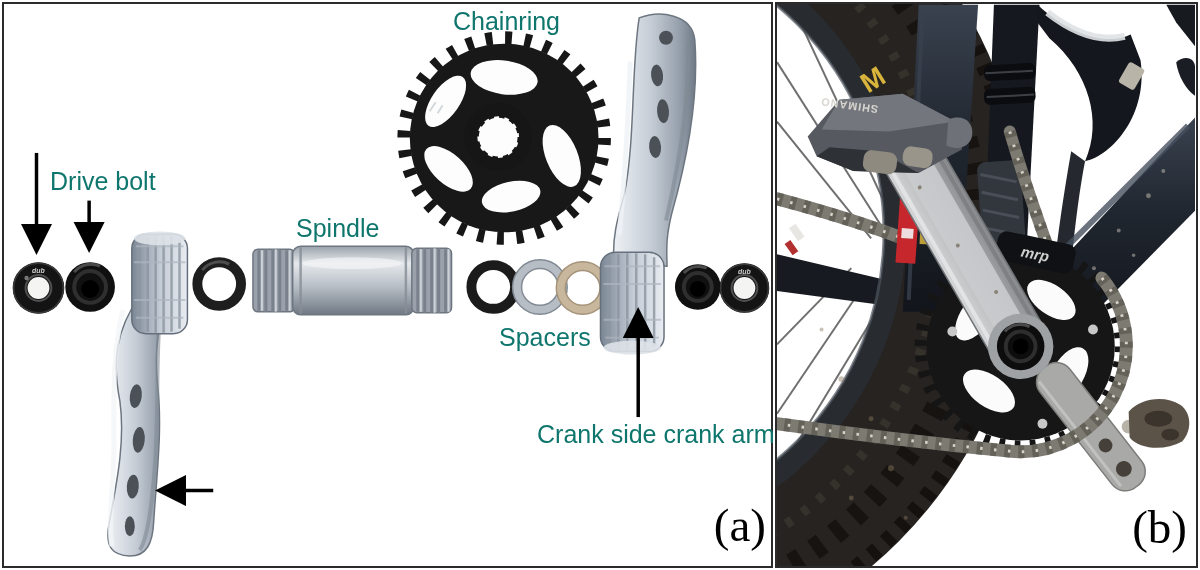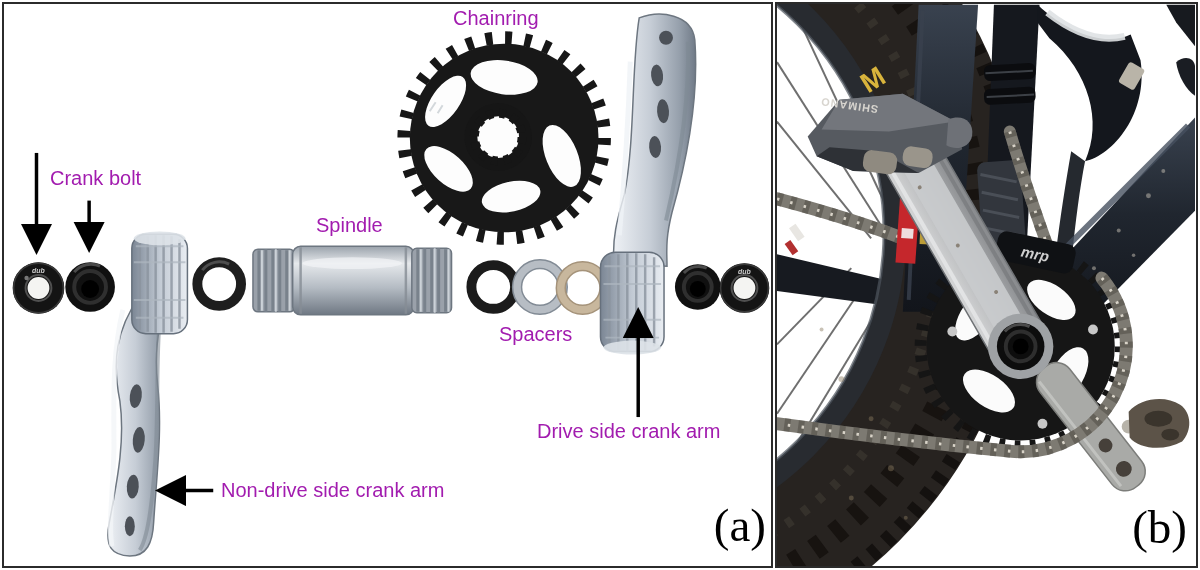--- a/index.html
+++ b/index.html
@@ -2,21 +2,21 @@
 <html><head>
 <meta charset="utf-8">
 <style>
   html,body{margin:0;padding:0;background:#ffffff;}
   #figure{position:relative;width:1200px;height:570px;background:#ffffff;overflow:hidden;
           font-family:"Liberation Sans",sans-serif;}
   .panel{position:absolute;background:#ffffff;border:2px solid #2b2b2b;box-sizing:border-box;}
   #panel-a{left:2px;top:2px;width:771px;height:566px;}
   #panel-b{left:775px;top:2px;width:423px;height:566px;}
   .panel svg{position:absolute;left:0;top:0;width:100%;height:100%;display:block;}
-  .lbl{position:absolute;color:#a21caf;font-size:20px;line-height:1.05;white-space:nowrap;}
+  .lbl{position:absolute;color:#0f766e;font-size:25px;line-height:1.05;white-space:nowrap;}
   .tag{position:absolute;color:#000;font-family:"Liberation Serif",serif;font-size:47px;text-align:right;}
 </style>
 </head>
 <body>
 
 <div id="figure">
 
   <div class="panel" id="panel-a">
     <svg viewBox="2 2 771 566" aria-hidden="true">
       <defs>
@@ -332,23 +332,22 @@
       </g>
 
       <g>
         <path d="M1103,278 A107 107 0 0 1 1012,453 C930,445 855,436 775,425" fill="none" stroke="#7d7a72" stroke-width="13" stroke-linecap="round"></path>
         <path d="M1103,278 A107 107 0 0 1 1012,453 C930,445 855,436 775,425" fill="none" stroke="#54504a" stroke-width="13" stroke-dasharray="6 8" opacity="0.6"></path>
         <path d="M1103,278 A107 107 0 0 1 1012,453 C930,445 855,436 775,425" fill="none" stroke="#d8d3c8" stroke-width="3" stroke-dasharray="2.5 11.5"></path>
       </g>
     </svg>
   </div>
 
-  <div class="lbl" style="left:50px;top:168px">Crank bolt</div>
+  <div class="lbl" style="left:50px;top:168px">Drive bolt</div>
   <div class="lbl" style="left:453px;top:8px">Chainring</div>
-  <div class="lbl" style="left:316px;top:215px">Spindle</div>
+  <div class="lbl" style="left:296px;top:215px">Spindle</div>
   <div class="lbl" style="left:499px;top:324px">Spacers</div>
-  <div class="lbl" style="left:537px;top:421px">Drive side crank arm</div>
-  <div class="lbl" style="left:221px;top:480px">Non-drive side crank arm</div>
+  <div class="lbl" style="left:537px;top:421px">Crank side crank arm</div>
 
   <div class="tag" style="left:700px;top:498px;width:66px">(a)</div>
   <div class="tag" style="left:1121px;top:500px;width:66px">(b)</div>
 
 </div>
 
 </body></html>

